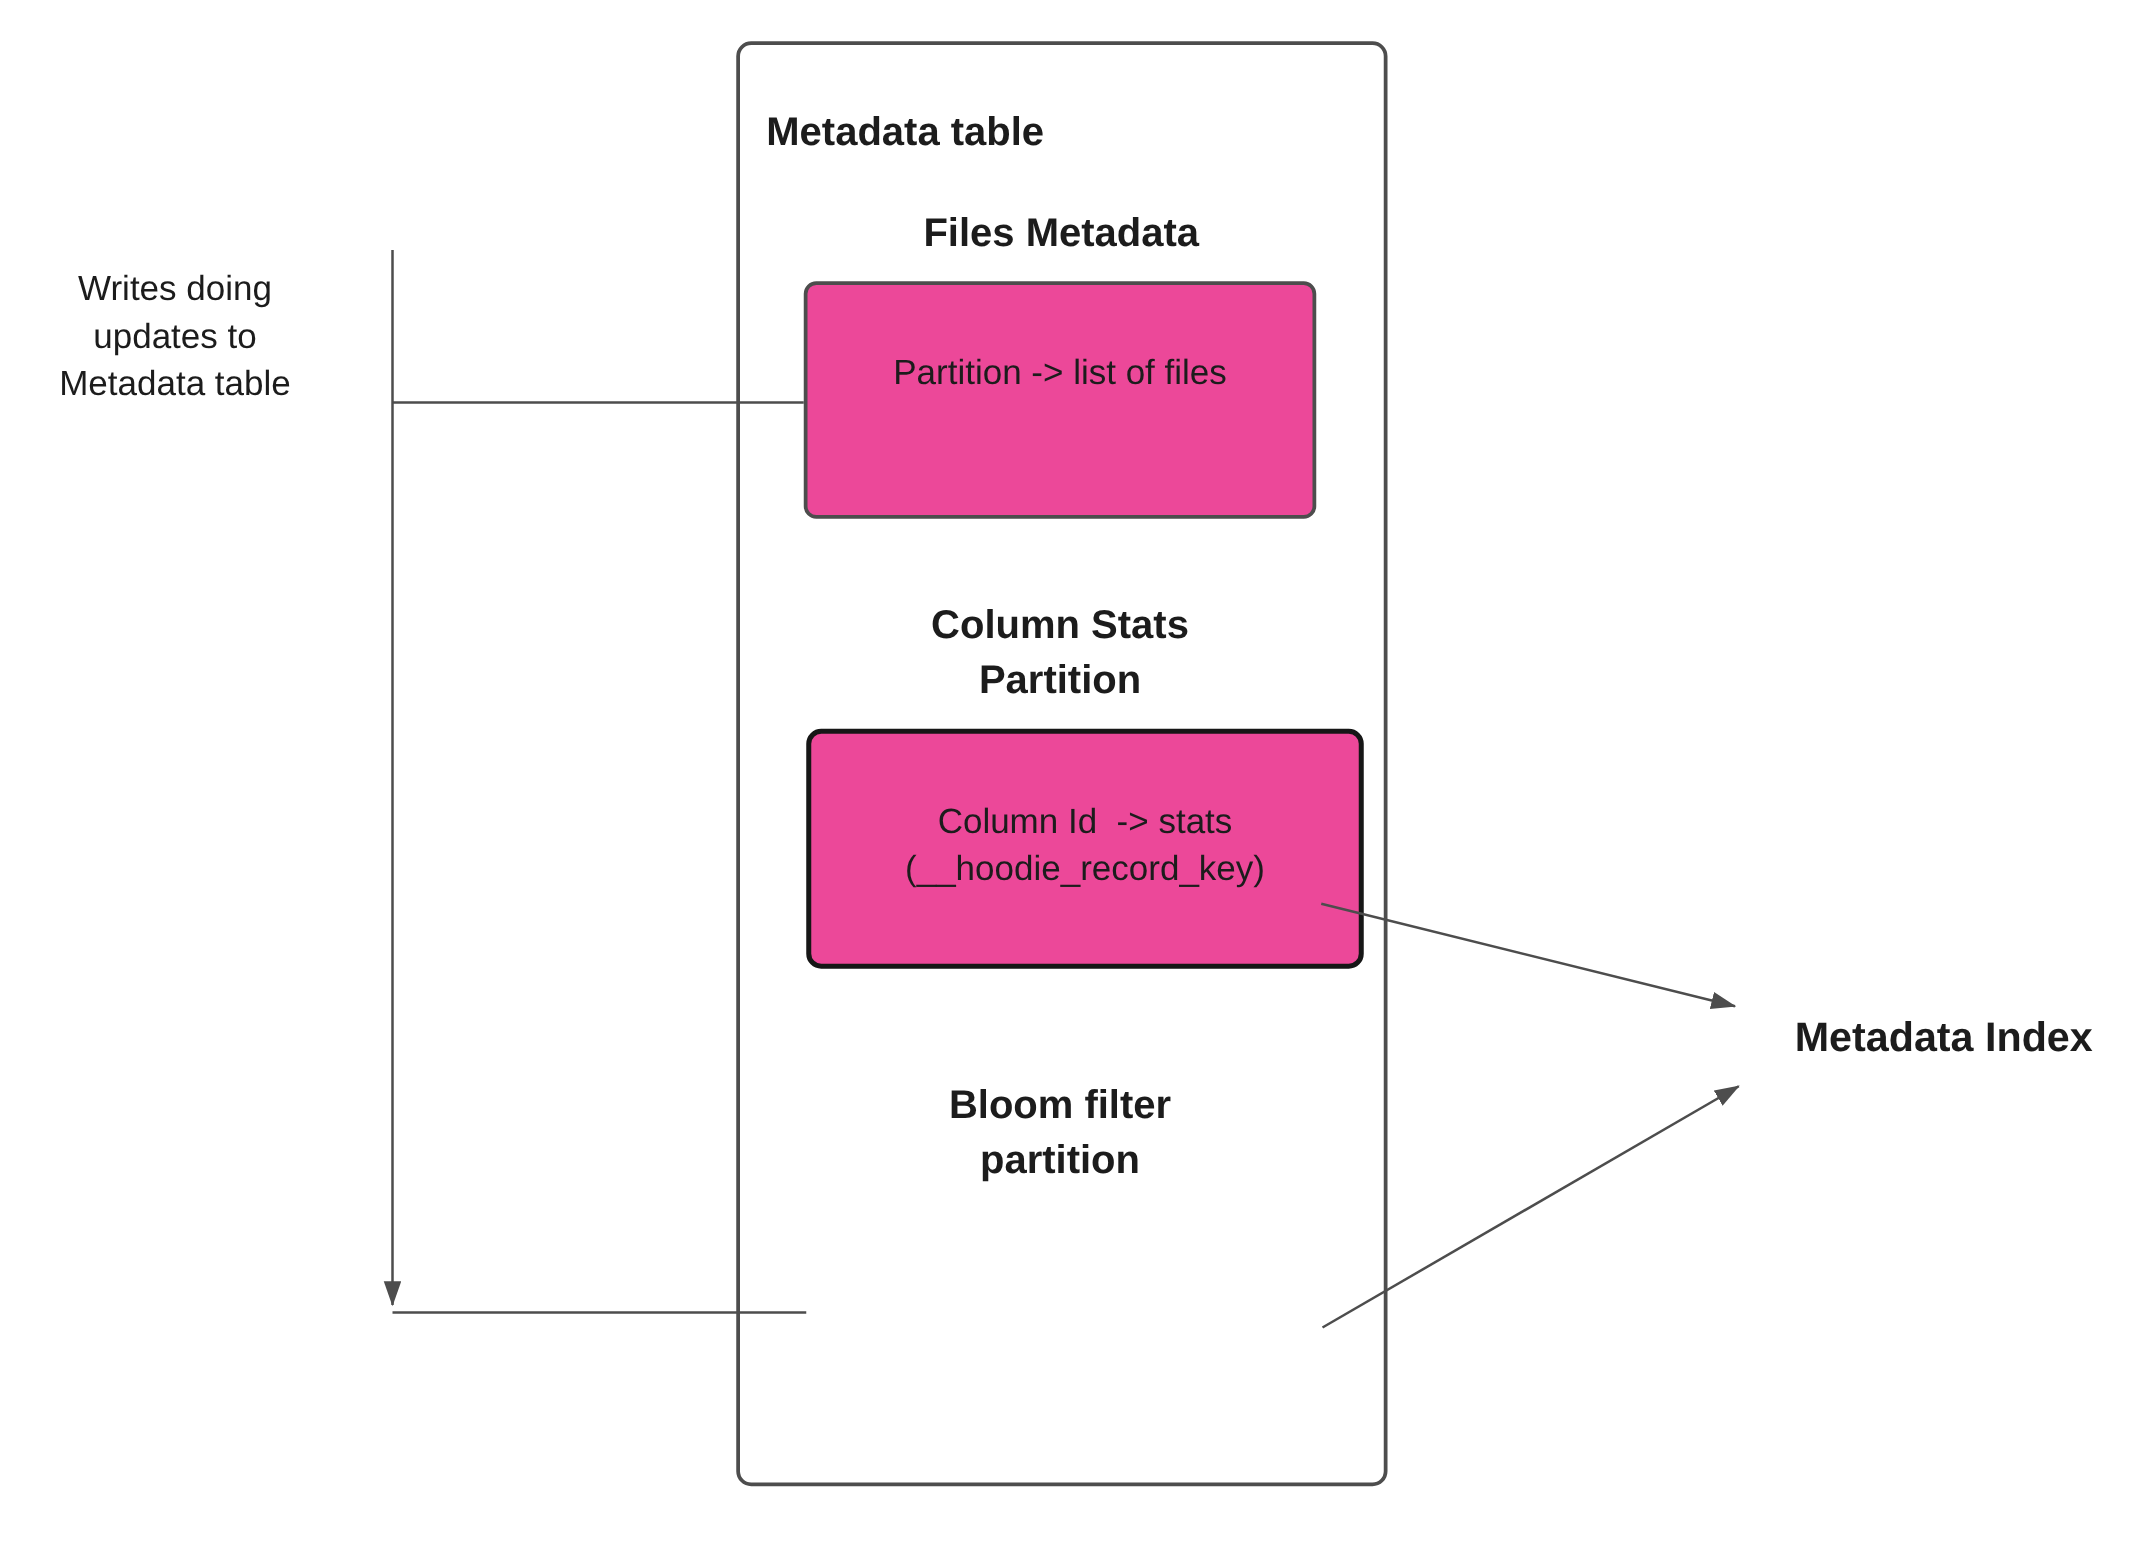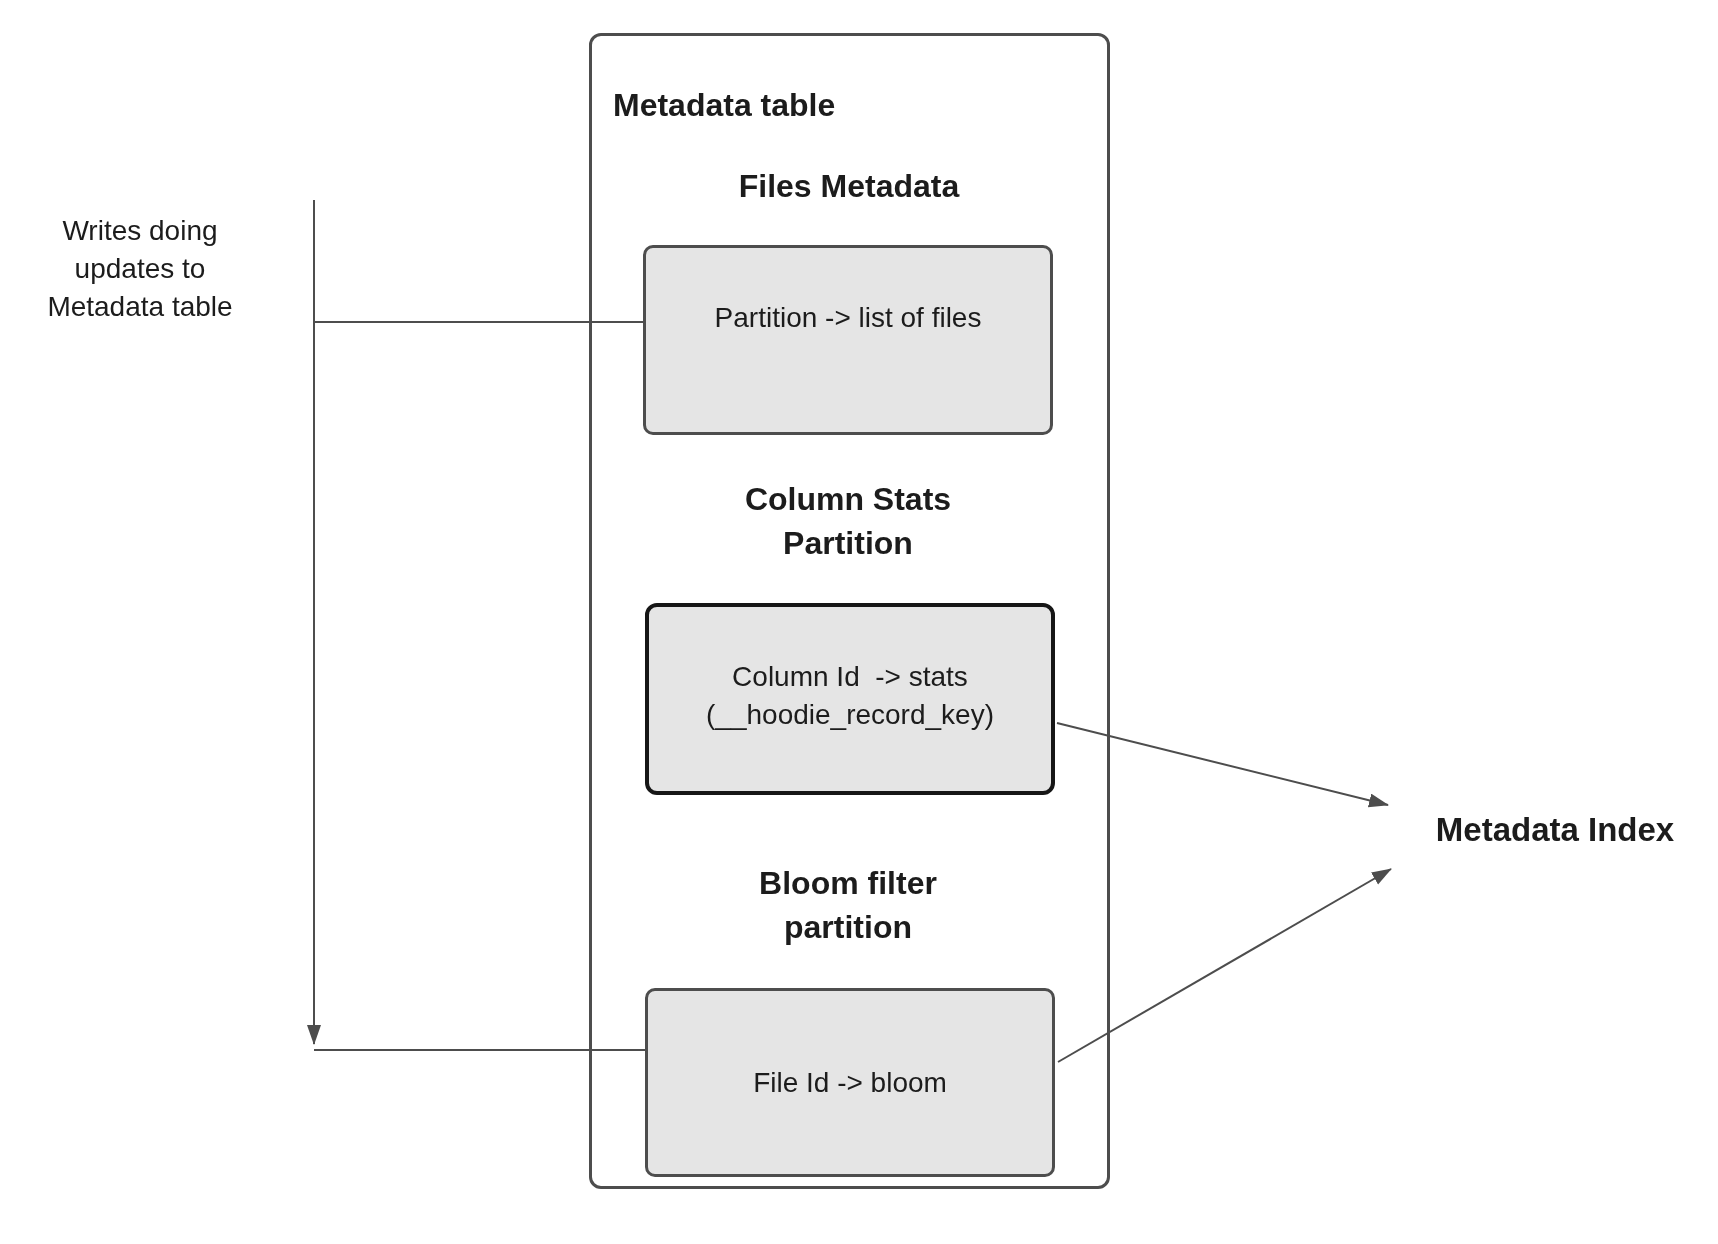--- a/index.html
+++ b/index.html
@@ -17,22 +17,22 @@
   .title{font-weight:bold;font-size:32px;line-height:38px;}
   .body-text{font-size:28px;line-height:38px;white-space:pre-line;}
   .box-label{font-size:28px;line-height:38px;white-space:pre-wrap;text-align:center;}
   .outer-container{
     left:589px;top:33px;width:521px;height:1156px;
     border:3px solid #4d4d4d;border-radius:12px;
     background:transparent;
   }
   .part-box{
     border:3px solid #4d4d4d;border-radius:10px;
-    background:#e5e5e5;
-    display:flex;align-items:center;justify-content:center;margin-top:20px;
+    background:#ec4899;
+    display:flex;align-items:center;justify-content:center;
   }
   .part-box.emphasis{border:4px solid #161616;border-radius:12px;}
   .connector-layer{
     position:absolute;left:0;top:0;width:1718px;height:1244px;
     pointer-events:none;z-index:5;
   }
   .z1{z-index:1;}
   .z2{z-index:2;}
 </style>
 </head>
@@ -66,26 +66,23 @@
 
   <div class="abs title z2" style="left:613px;top:86px;">Metadata table</div>
 
   <div class="abs center-text heading z2" style="left:649px;top:164px;width:400px;">Files Metadata</div>
   <div class="abs part-box z2" style="left:643px;top:225px;width:410px;height:190px;padding-bottom:44px;">
     <div class="box-label">Partition -&gt; list of files</div>
   </div>
 
   <div class="abs center-text heading z2" style="left:648px;top:477px;width:400px;">Column Stats
 Partition</div>
-  <div class="abs part-box emphasis z2" style="left:645px;top:583px;width:410px;height:192px;padding-bottom:6px;">
+  <div class="abs part-box emphasis z2" style="left:645px;top:583px;width:446px;height:192px;padding-bottom:6px;">
     <div class="box-label">Column Id  -&gt; stats
 (__hoodie_record_key)</div>
   </div>
 
   <div class="abs center-text heading z2" style="left:648px;top:861px;width:400px;">Bloom filter
 partition</div>
-  <div class="abs part-box z2" style="left:645px;top:968px;width:410px;height:189px;">
-    <div class="box-label">File Id -&gt; bloom</div>
-  </div>
 
   <div class="abs center-text z2" style="left:1400px;top:811px;width:310px;font-weight:bold;font-size:33px;line-height:38px;">Metadata Index</div>
 
 </div>
 
 </body></html>

